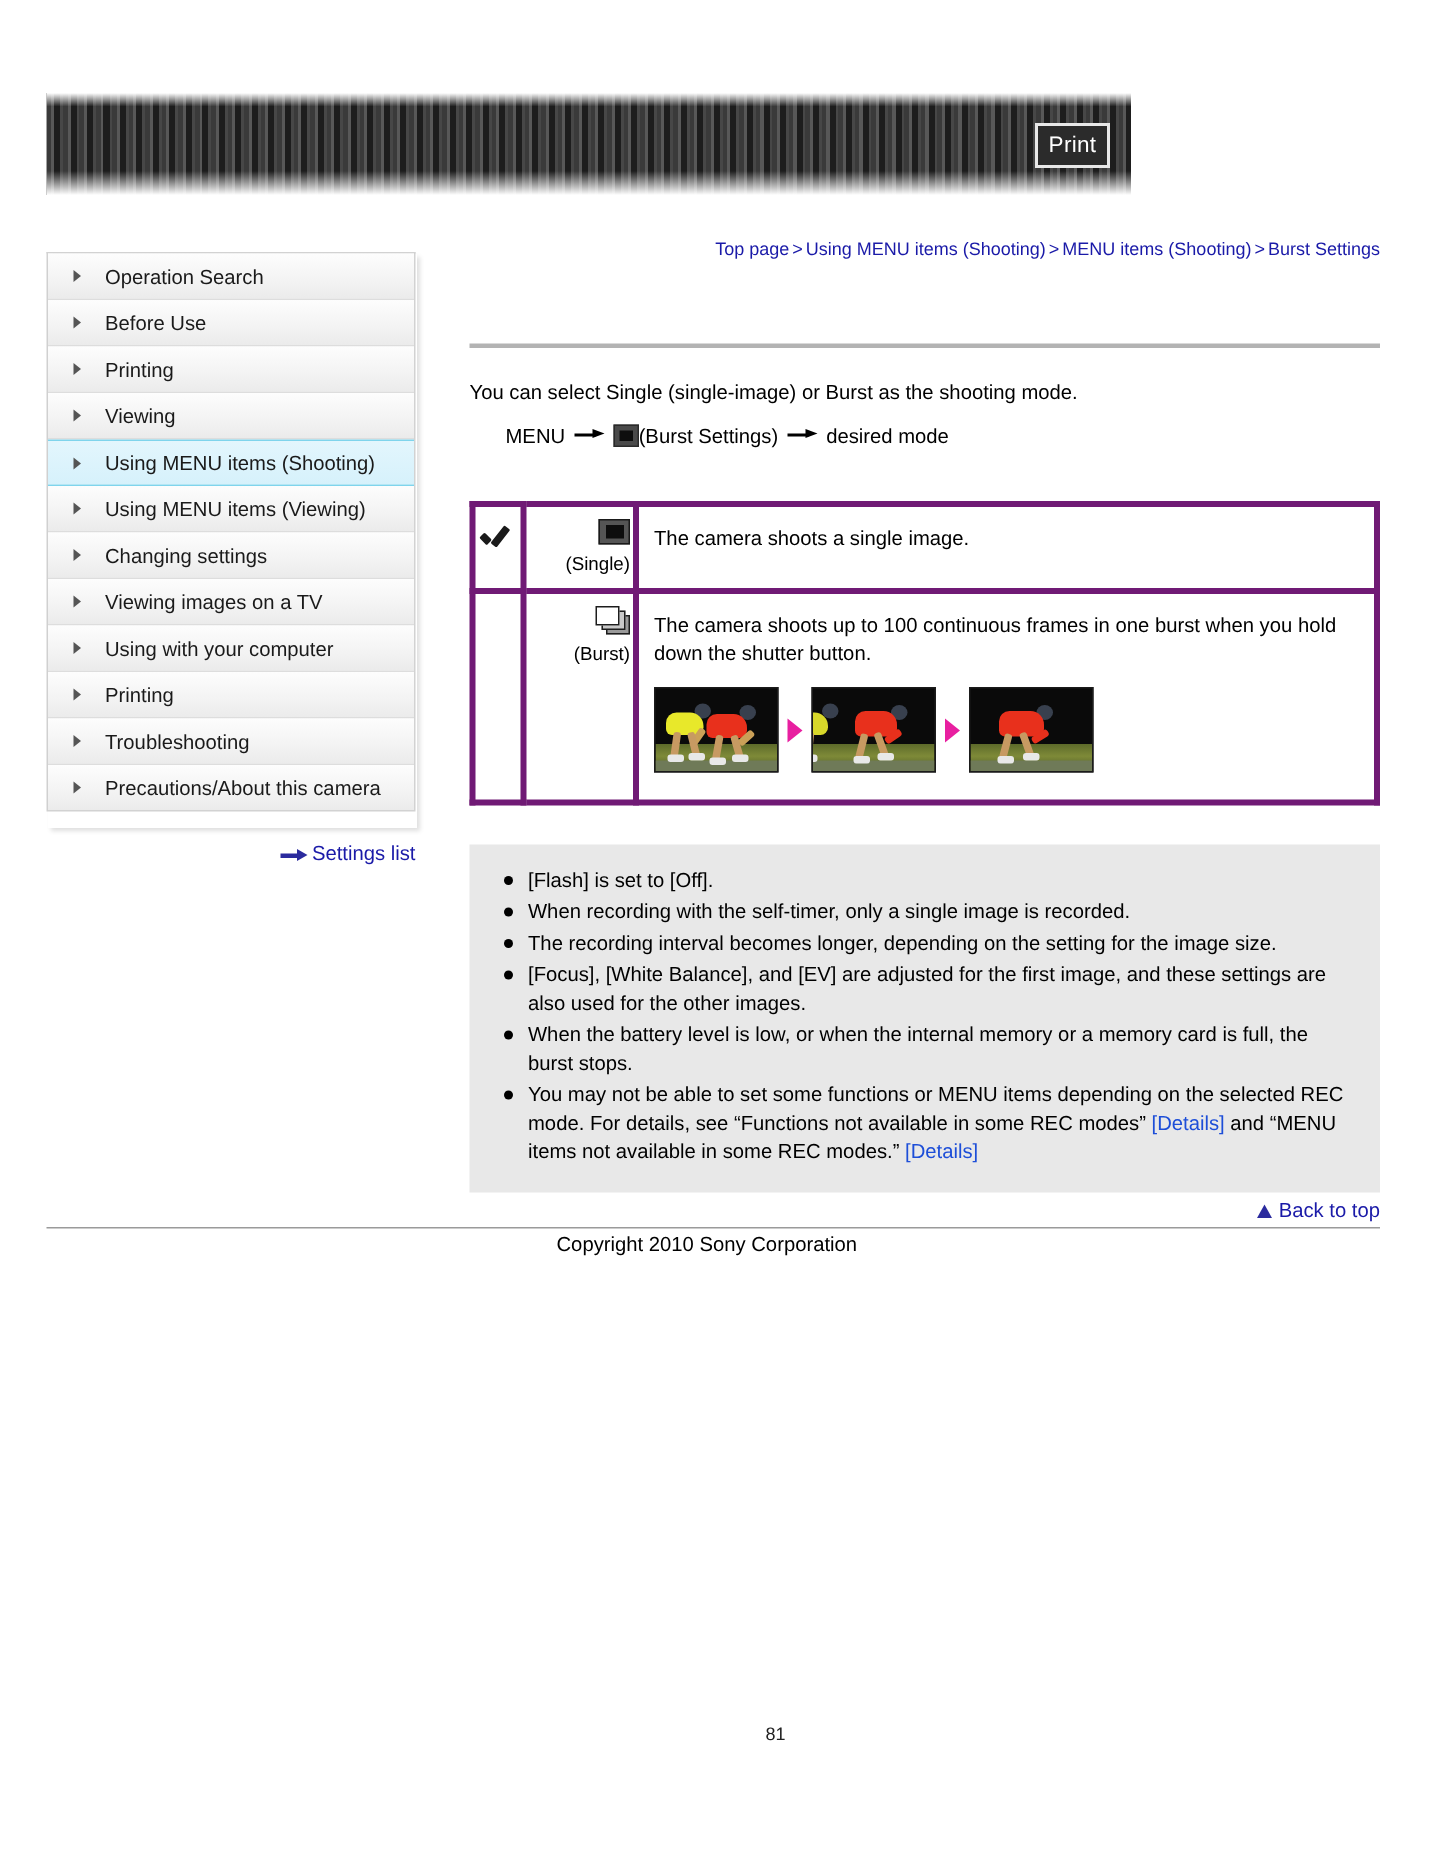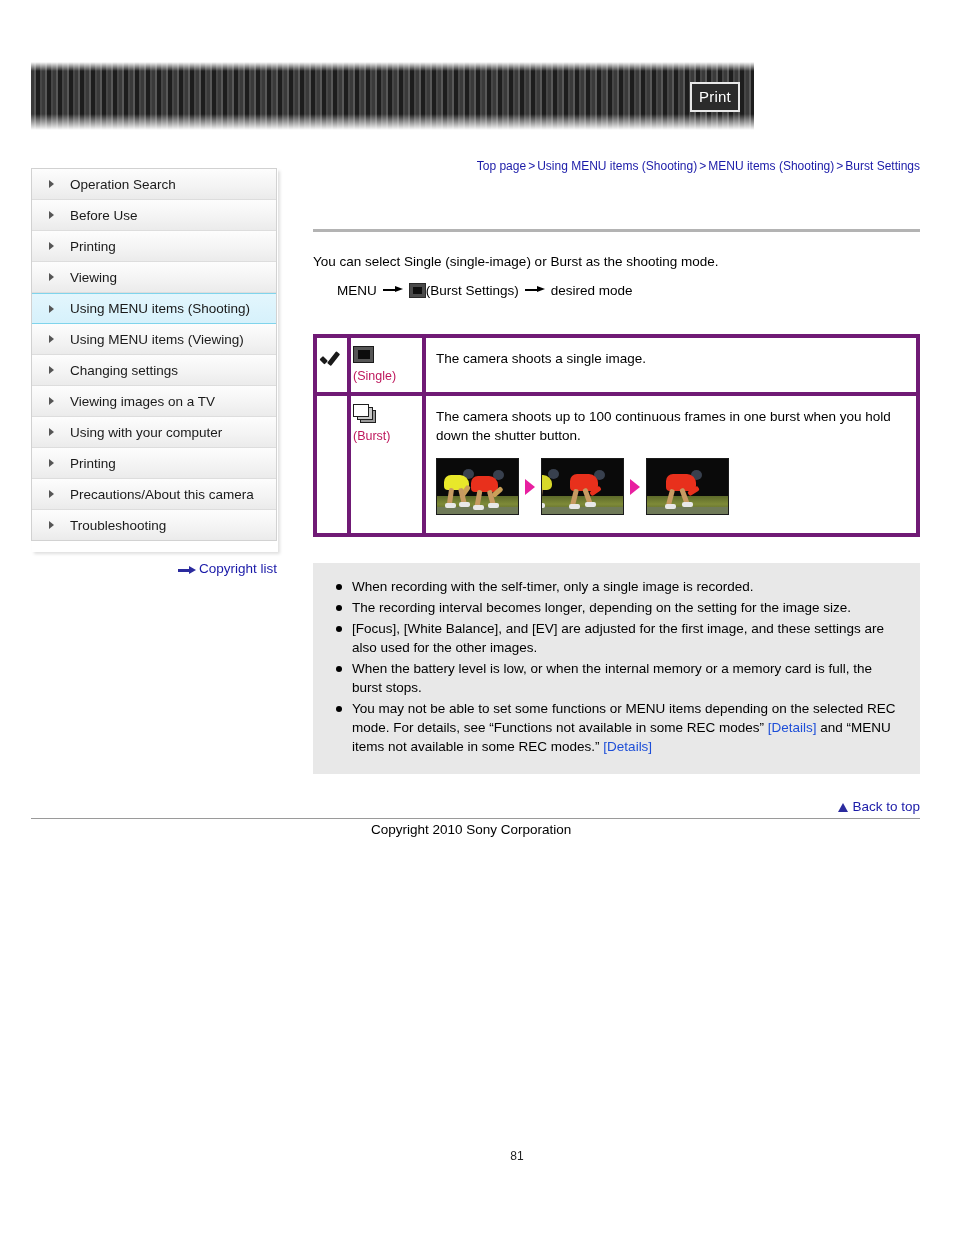--- a/index.html
+++ b/index.html
@@ -272,25 +272,25 @@
     content: "";
     position: absolute;
     left: 4px; top: 12px;
     width: 15px; height: 4.5px;
     background: #1a1a1a;
     transform: rotate(-52deg);
     transform-origin: left top;
     border-radius: 1px;
   }
   .cell-mode {
-    text-align: left;
+    text-align: right;
     padding: 8px 2px 8px 2px !important;
     font-size: 12.5px;
     line-height: 15px;
-    color: #be185d;
+    color: #000000;
   }
   .mode-ico-wrap { display: block; margin-bottom: 2px; }
   .mode-ico-single {
     display: inline-block;
     width: 21px;
     height: 17px;
     background: #555555;
     border: 1.5px solid #1a1a1a;
     position: relative;
     box-sizing: border-box;
@@ -522,31 +522,31 @@
   <div class="nav-item">
     <span class="tri"></span>
     <span>Using with your computer</span>
   </div>
   <div class="nav-item">
     <span class="tri"></span>
     <span>Printing</span>
   </div>
   <div class="nav-item">
     <span class="tri"></span>
+    <span>Troubleshooting</span>
+  </div>
+  <div class="nav-item">
+    <span class="tri"></span>
     <span>Precautions/About this camera</span>
-  </div>
-  <div class="nav-item">
-    <span class="tri"></span>
-    <span>Troubleshooting</span>
   </div>
 </div>
 <div id="sidebar-shadow"></div>
 
 <div id="contents-list">
-  <span class="arrow-ico"></span><a href="#">Copyright list</a>
+  <span class="arrow-ico"></span><a href="#">Settings list</a>
 </div>
 
 <div id="content-rule"></div>
 
 <div id="intro-text">You can select Single (single-image) or Burst as the shooting mode.</div>
 
 <div id="menu-path">
   <span>MENU</span><span class="path-arrow"></span><span class="single-ico"></span><span>(Burst Settings)</span><span class="path-arrow"></span><span>desired mode</span>
 </div>
 
@@ -636,20 +636,21 @@
         </div>
 
       </div>
     </td>
   </tr>
 </tbody>
   </table>
 
 <div id="notes-box">
   <ul>
+    <li>[Flash] is set to [Off].</li>
     <li>When recording with the self-timer, only a single image is recorded.</li>
     <li>The recording interval becomes longer, depending on the setting for the image size.</li>
     <li>[Focus], [White Balance], and [EV] are adjusted for the first image, and these settings are also used for the other images.</li>
     <li>When the battery level is low, or when the internal memory or a memory card is full, the burst stops.</li>
     <li><span>You may not be able to set some functions or MENU items depending on the selected REC mode. For details, see “Functions not available in some REC modes” </span><a href="#">[Details]</a><span> and “MENU items not available in some REC modes.” </span><a href="#">[Details]</a></li>
   </ul>
 </div>
 
 <div id="back-to-top">
   <span class="up-tri"></span><a href="#">Back to top</a>

